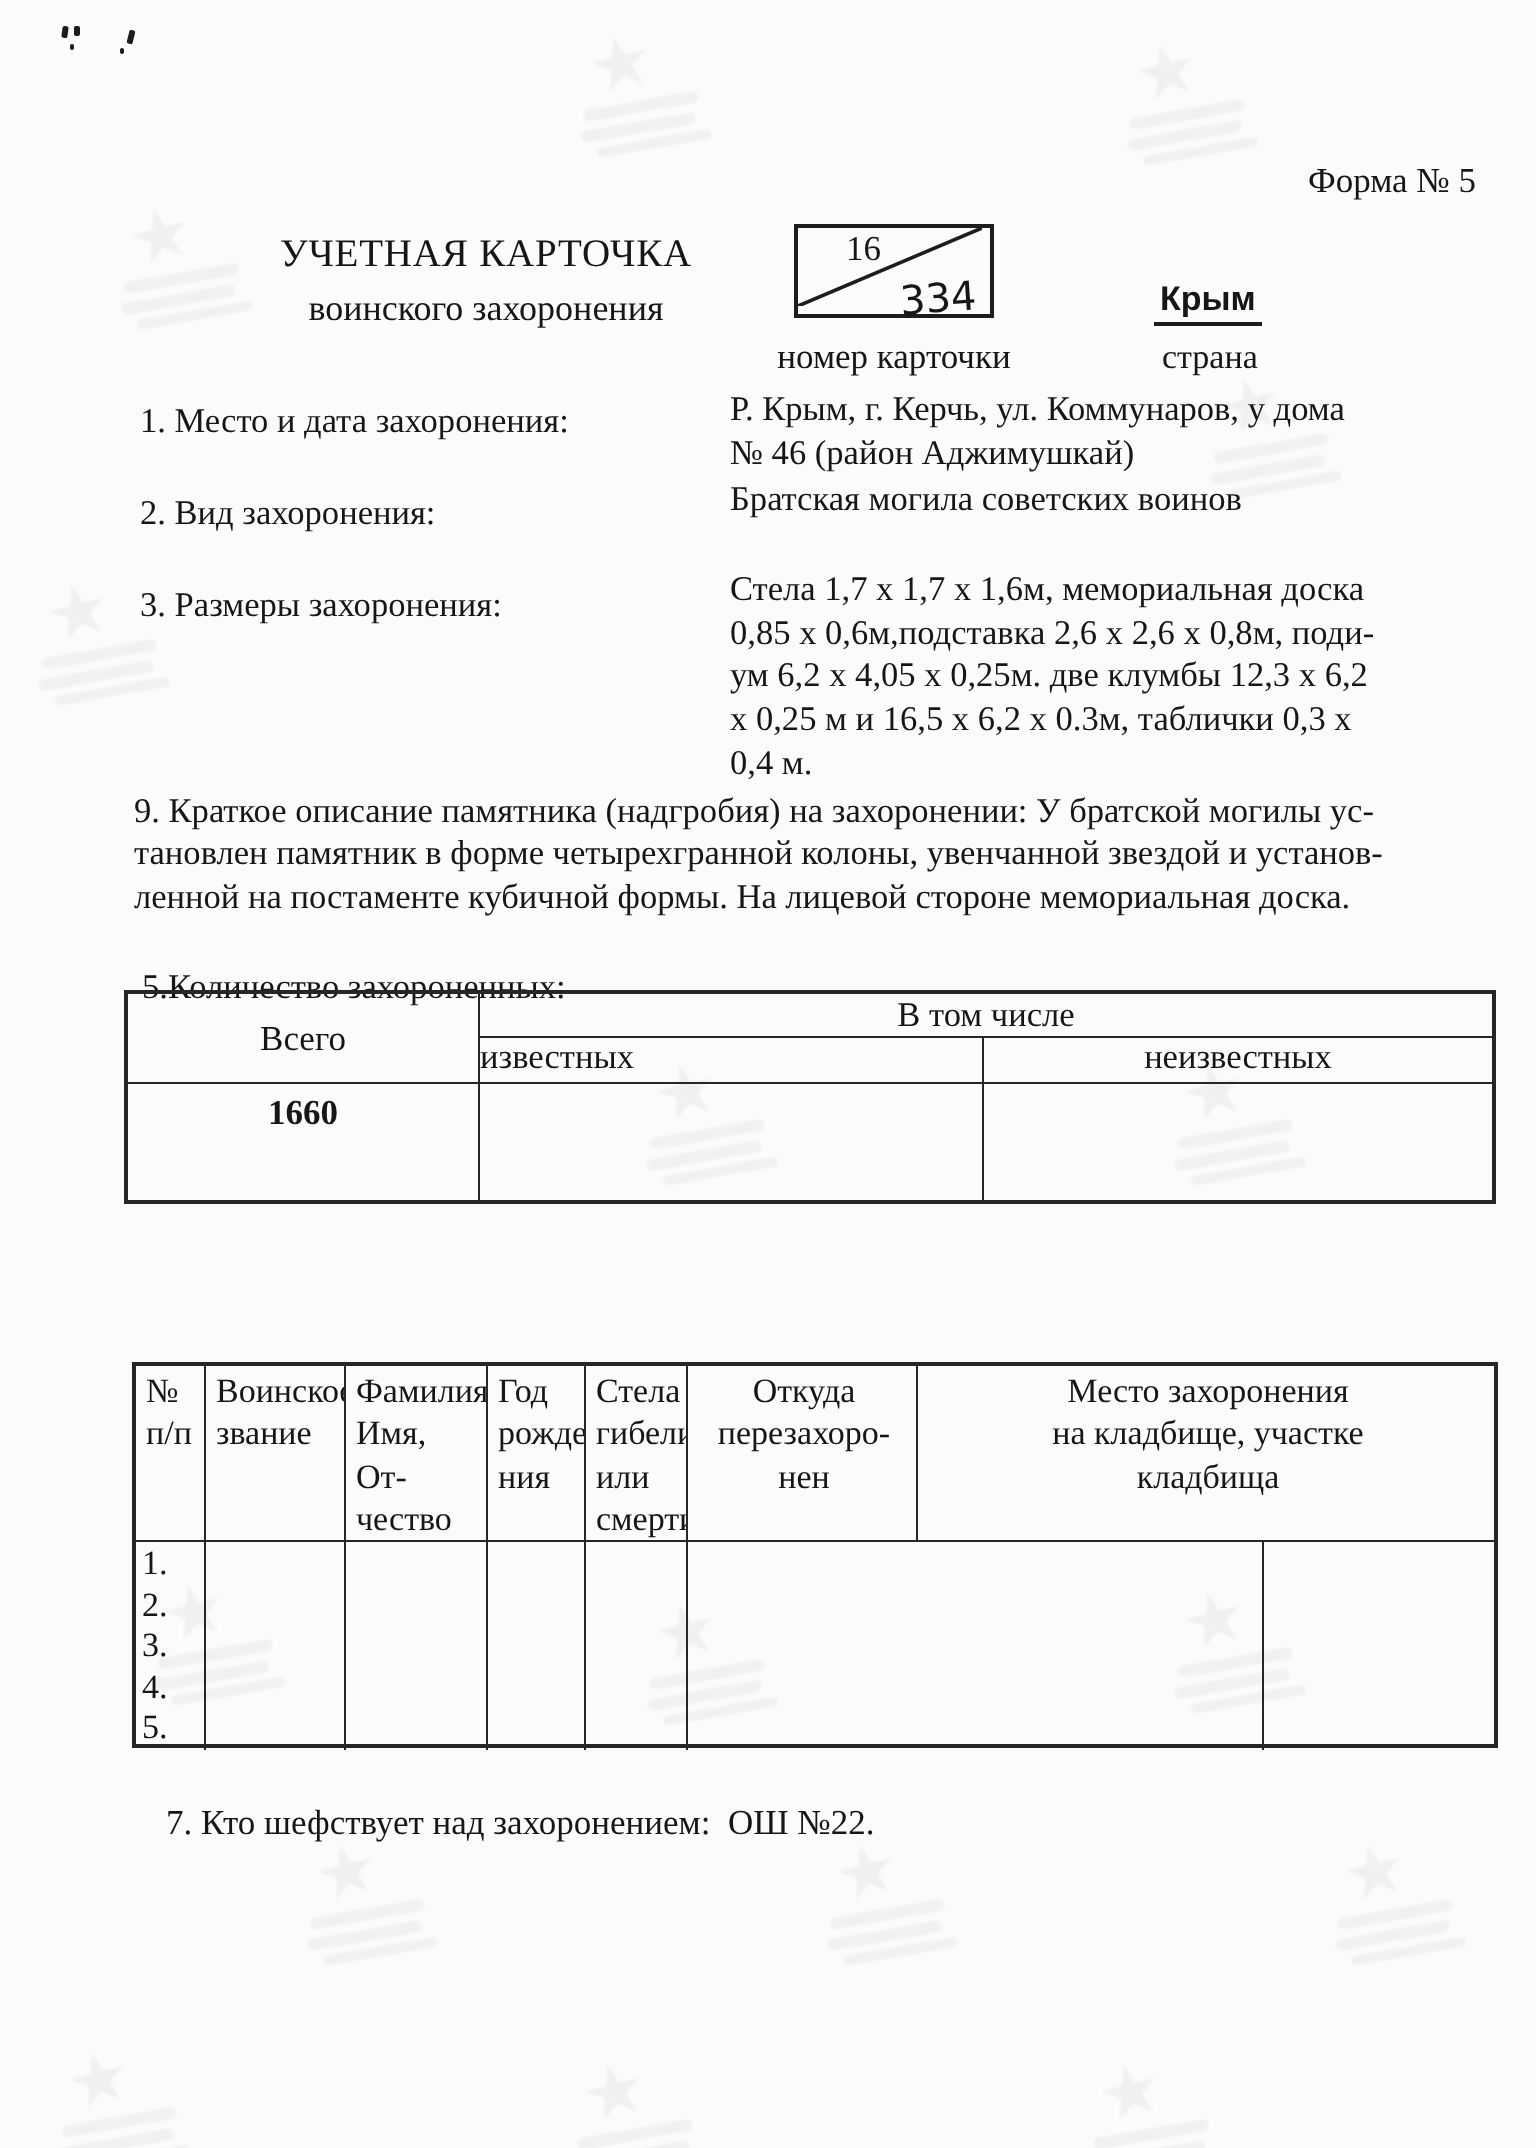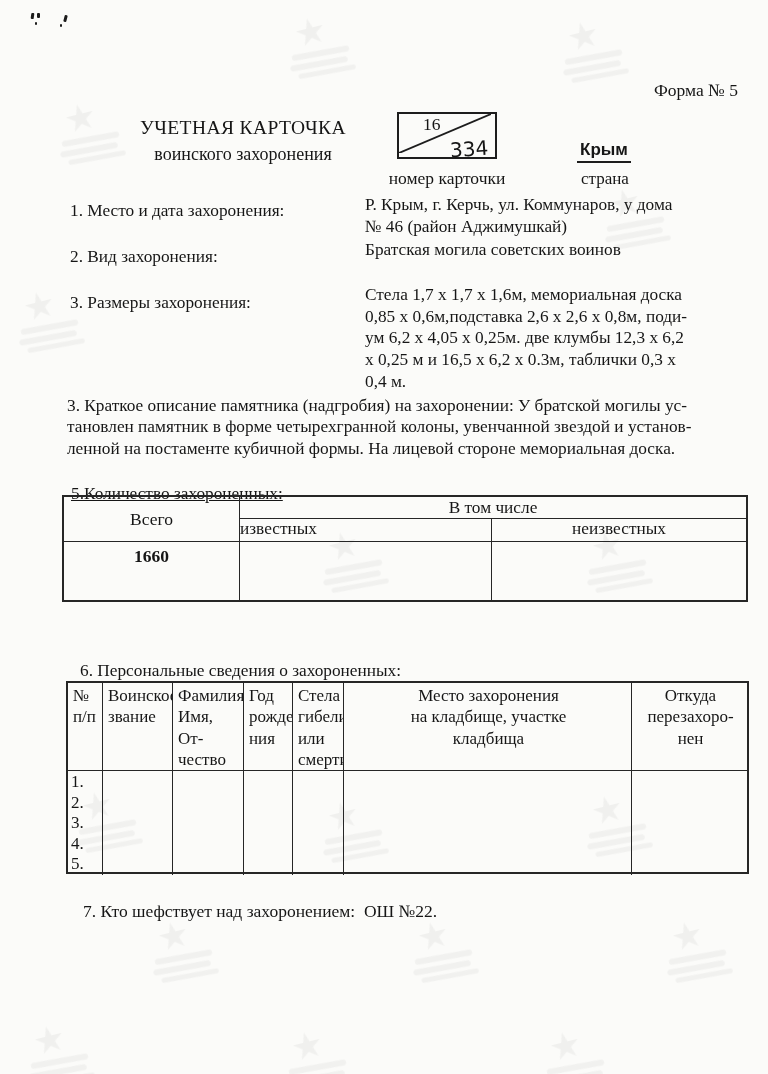--- a/index.html
+++ b/index.html
@@ -35,21 +35,21 @@
   }
   .country-caption{left:581px; top:169px; font-size:17px;}
 
   
   .field-label{left:70px; font-size:17.3px;}
   .field-value{left:365px; width:392px; font-size:17.3px; line-height:21.7px;}
 
   .para4{left:67px; top:395px; width:686px; font-size:17.3px; line-height:21.4px;}
 
   
-  .h5{left:71px; top:484px; font-size:17.3px;text-decoration:underline;}
+  .h5{left:71px; top:484px; font-size:17.3px;}
   .t5{left:62px; top:495px; width:686px; height:107px; border:2px solid #262626; display:flex; flex-direction:column; box-sizing:border-box;}
   .t5-head{height:44px; border-bottom:1.6px solid #262626; display:flex;}
   .t5-total-h{width:175px; border-right:1.6px solid #262626; display:flex; align-items:center; justify-content:center; font-size:17.5px;}
   .t5-right{flex:1; display:flex; flex-direction:column;}
   .t5-incl{height:21px; border-bottom:1.6px solid #262626; text-align:center; font-size:17.3px; line-height:21px;}
   .t5-sub{flex:1; display:flex;}
   .t5-known-h{width:251px; border-right:1.6px solid #262626; text-align:left; font-size:17.3px; line-height:20px;}
   .t5-unknown-h{flex:1; text-align:center; font-size:17.3px; line-height:20px;}
   .t5-body{flex:1; display:flex;}
   .t5-total-v{width:175px; border-right:1.6px solid #262626; text-align:center; padding-top:4px; font-size:17.5px;font-weight:bold;}
@@ -223,21 +223,21 @@
   <div class="abs field-label" style="top:247px;">2. Вид захоронения:</div>
   <div class="abs field-value lines" style="top:239px;">Братская могила советских воинов</div>
 
   <div class="abs field-label" style="top:293px;">3. Размеры захоронения:</div>
   <div class="abs field-value lines" style="top:284px;">Стела 1,7 х 1,7 х 1,6м, мемориальная доска
 0,85 х 0,6м,подставка 2,6 х 2,6 х 0,8м, поди-
 ум 6,2 х 4,05 х 0,25м. две клумбы 12,3 х 6,2
 х 0,25 м и 16,5 х 6,2 х 0.3м, таблички 0,3 х
 0,4 м.</div>
 
-  <div class="abs para4 lines">3. Краткое описание памятника (надгробия) на захоронении: У братской могилы ус-
+  <div class="abs para4 lines">9. Краткое описание памятника (надгробия) на захоронении: У братской могилы ус-
 тановлен памятник в форме четырехгранной колоны, увенчанной звездой и установ-
 ленной на постаменте кубичной формы. На лицевой стороне мемориальная доска.</div>
 
   <div class="abs h5">5.Количество захороненных:</div>
   <div class="abs t5">
     <div class="t5-head">
       <div class="t5-total-h">Всего</div>
       <div class="t5-right">
         <div class="t5-incl">В том числе</div>
         <div class="t5-sub">
@@ -246,43 +246,42 @@
         </div>
       </div>
     </div>
     <div class="t5-body">
       <div class="t5-total-v">1660</div>
       <div class="t5-known-v"></div>
       <div class="t5-unknown-v"></div>
     </div>
   </div>
 
-  <div class="abs h6">6. Персональные сведения о захороненных:</div>
   <div class="abs t6">
     <div class="t6-head">
       <div class="t6c c0 lines">№
 п/п</div>
       <div class="t6c c1 lines">Воинское
 звание</div>
       <div class="t6c c2 lines">Фамилия,
 Имя, От-
 чество</div>
       <div class="t6c c3 lines">Год
 рожде
 ния</div>
       <div class="t6c c4 lines">Стела
 гибели
 или
 смерти</div>
+      <div class="t6c c6 lines">Откуда
+перезахоро-
+нен</div>
       <div class="t6c c5 lines">Место захоронения
 на кладбище, участке
 кладбища</div>
-      <div class="t6c c6 lines">Откуда
-перезахоро-
-нен</div>
     </div>
     <div class="t6-body">
       <div class="t6c c0 lines rownums">1.
 2.
 3.
 4.
 5.</div>
       <div class="t6c c1"></div>
       <div class="t6c c2"></div>
       <div class="t6c c3"></div>

